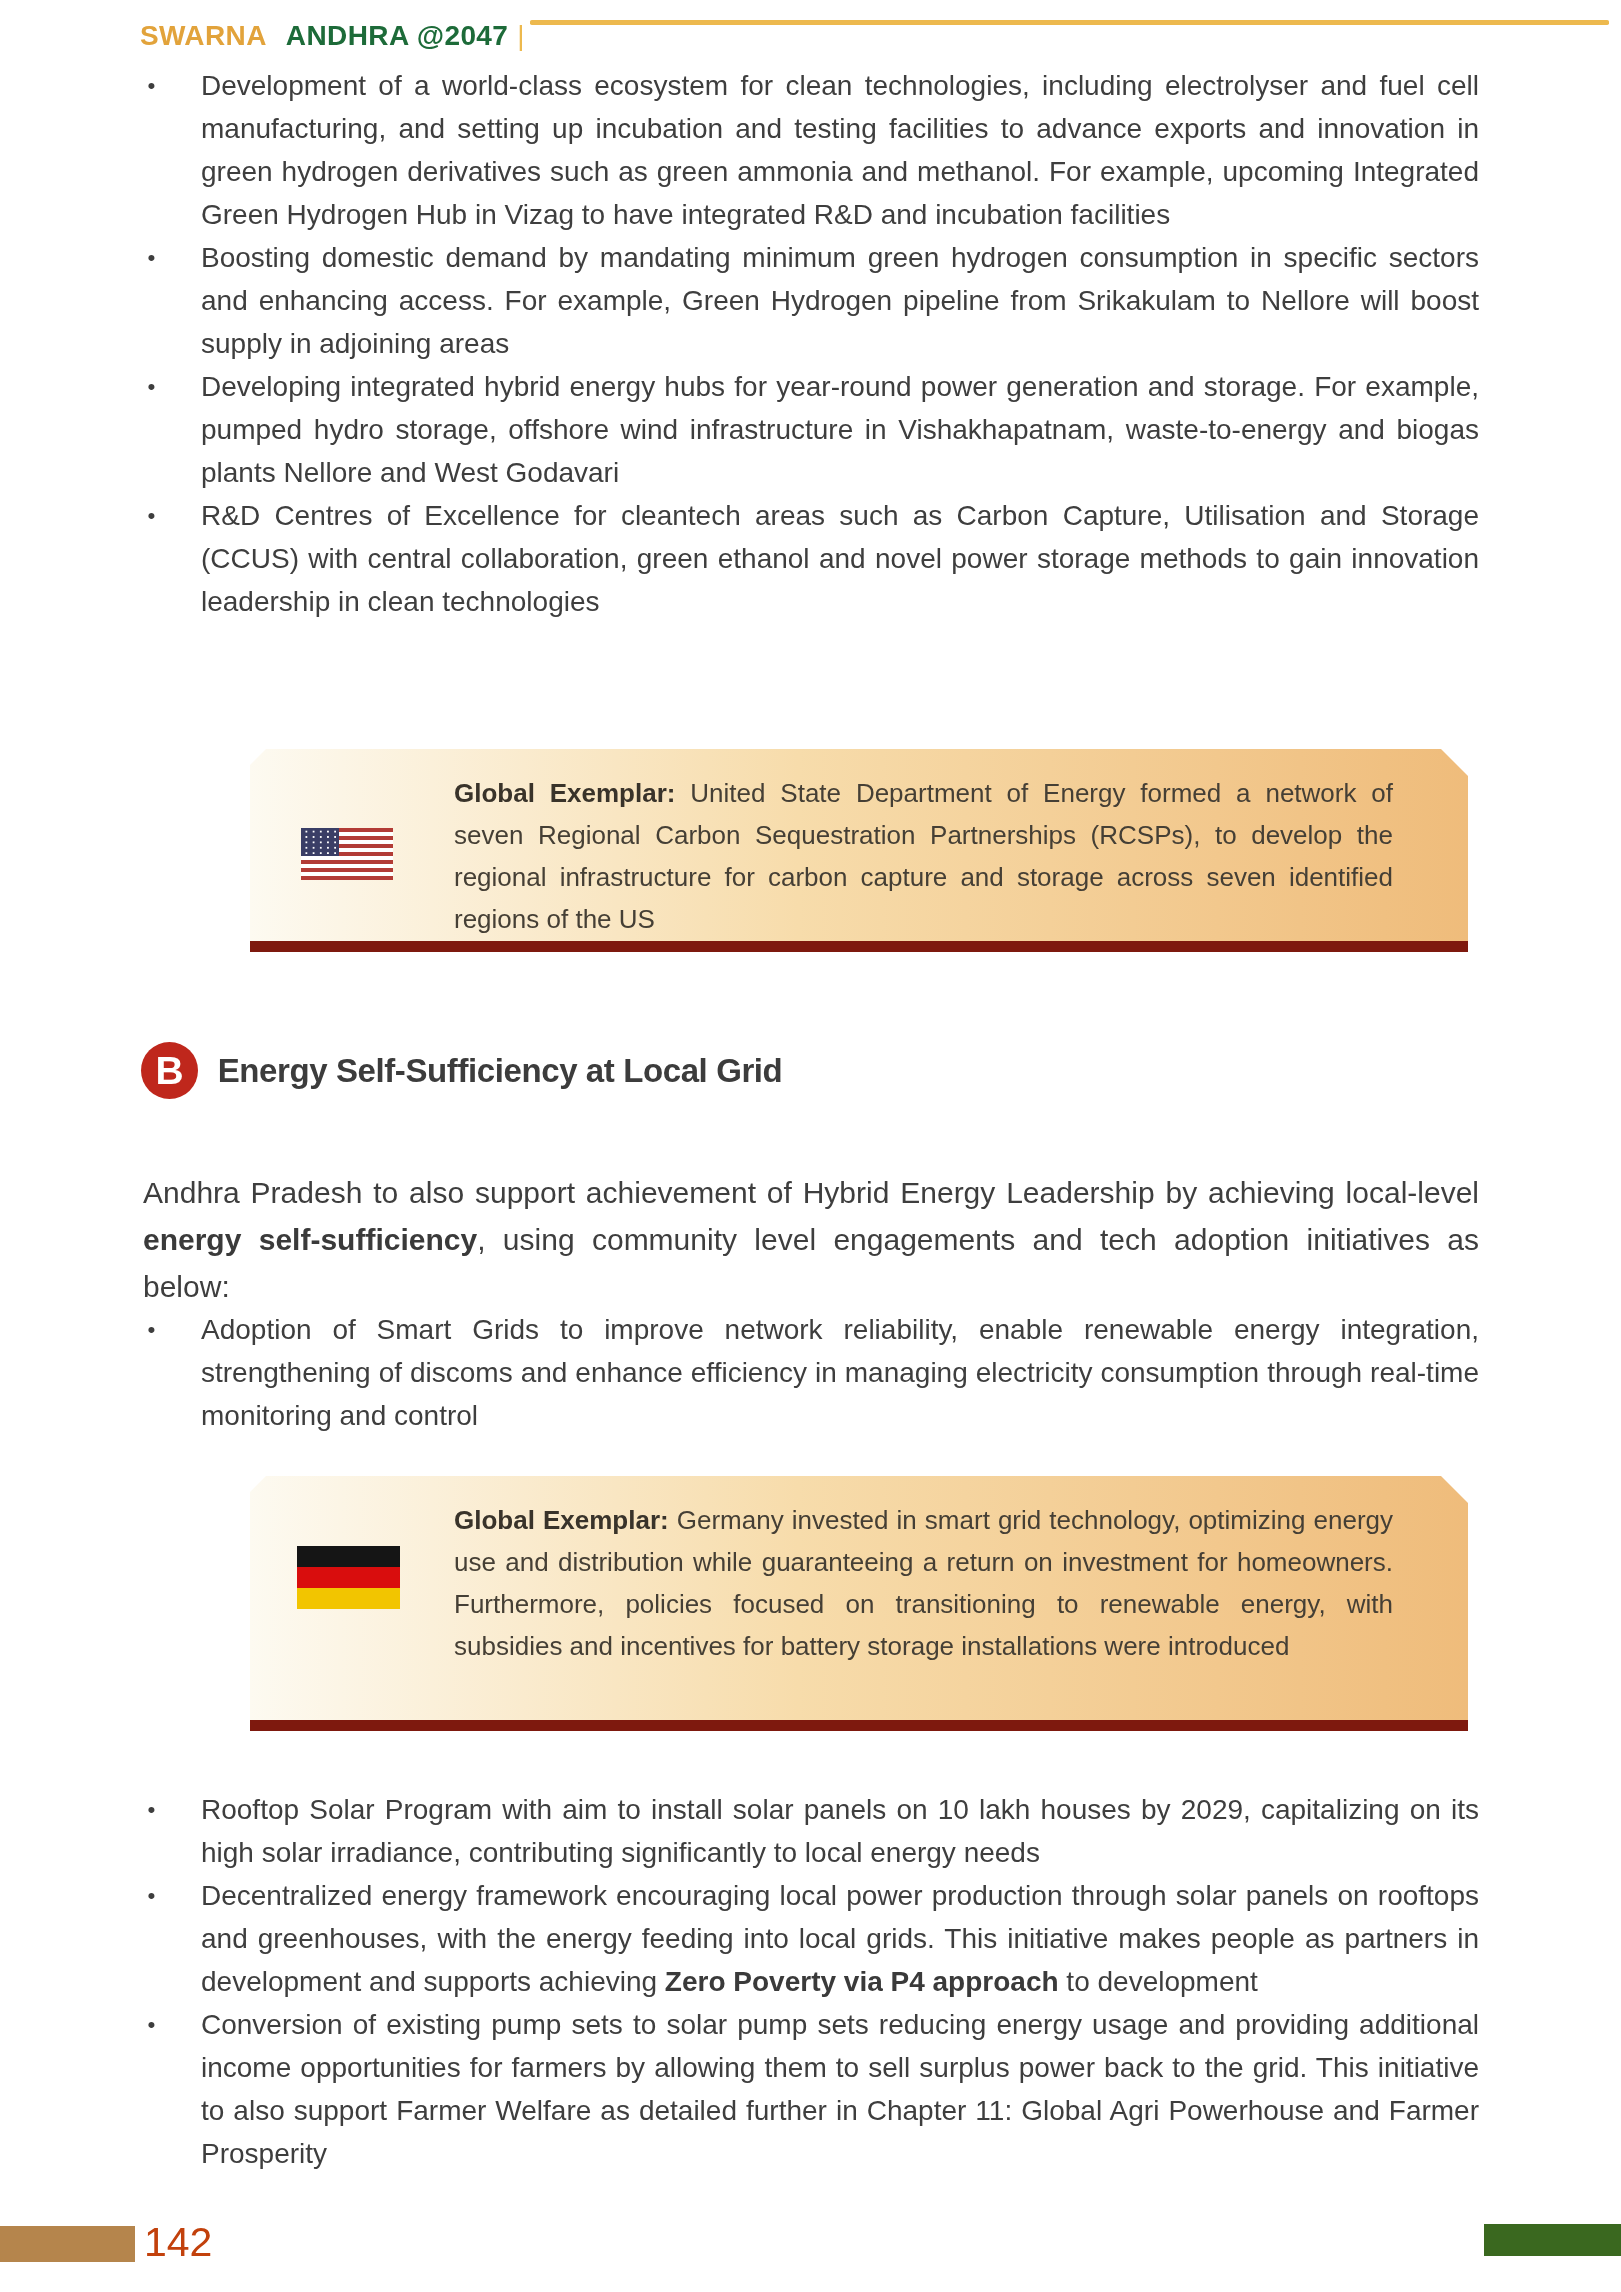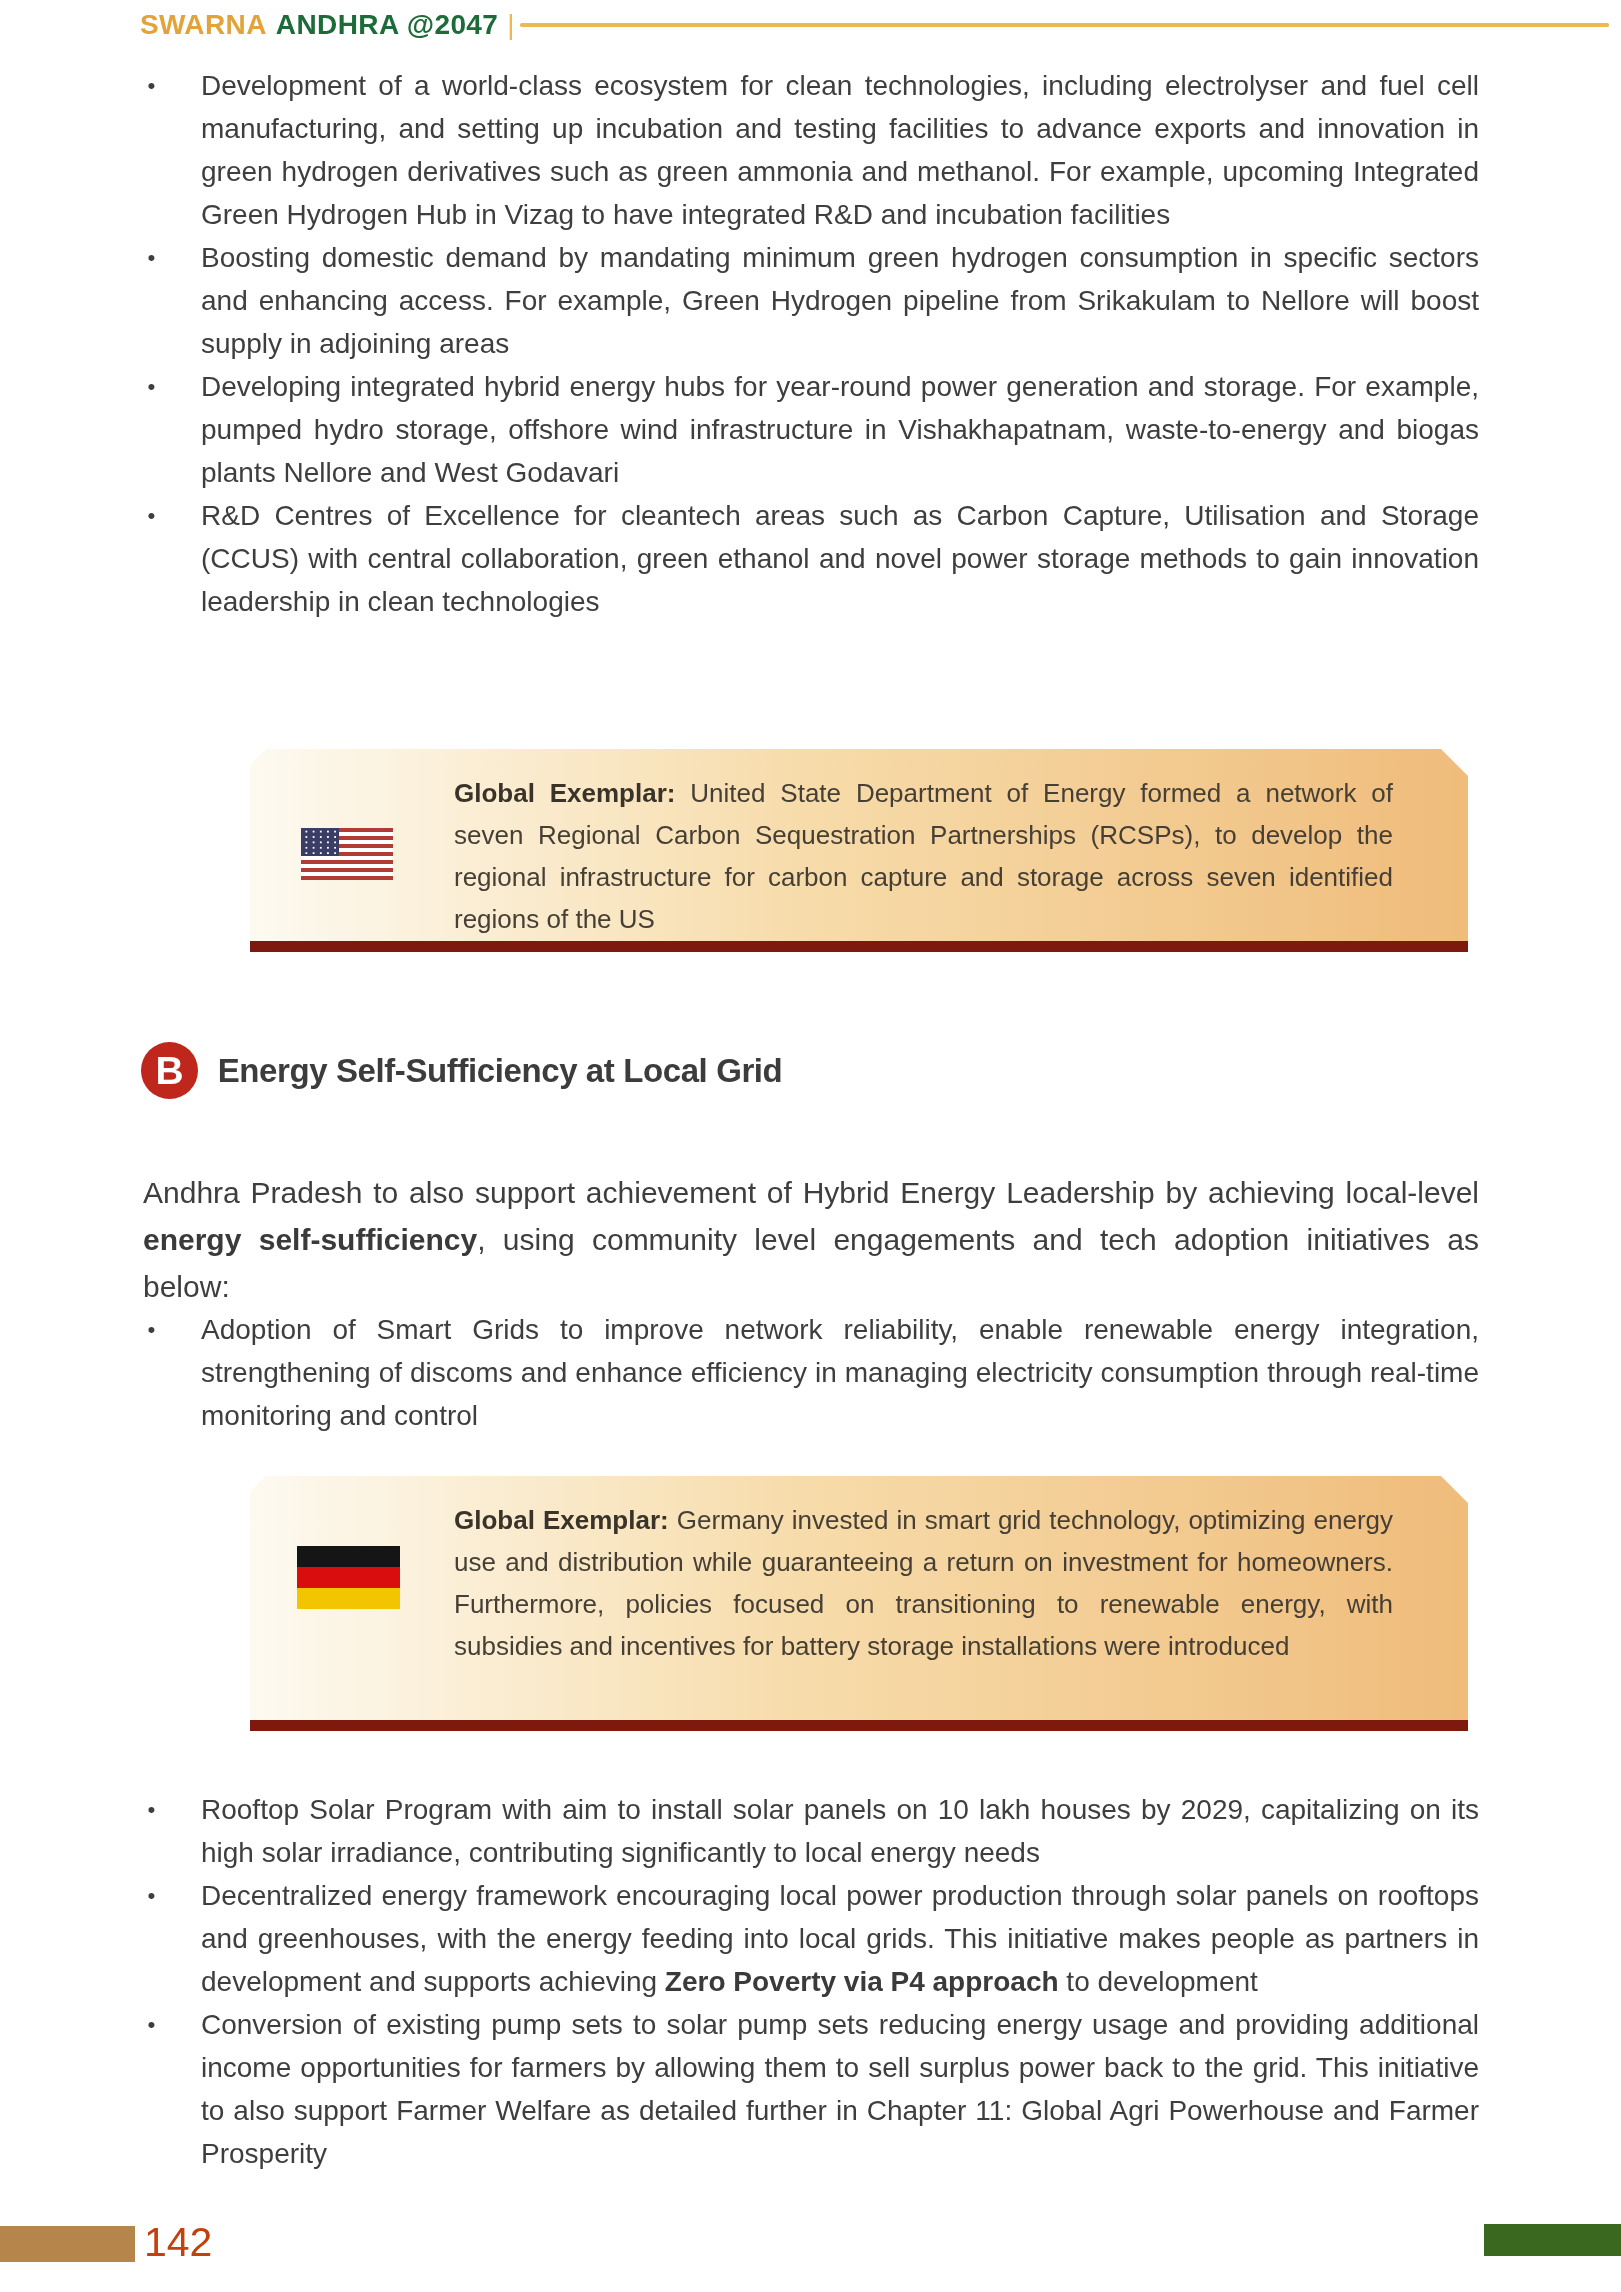--- a/index.html
+++ b/index.html
@@ -7,27 +7,27 @@
     position:relative;
     width:1621px; height:2293px;
     background:#ffffff;
     font-family:"Liberation Sans","DejaVu Sans",sans-serif;
     color:#3e3e3e;
     overflow:hidden;
   }
 
   
   .header {
-    position:absolute; top:9px; left:140px; right:12.5px;
-    display:flex; align-items:center;
+    position:absolute; top:20px; left:140px; right:12.5px;
+    display:flex; align-items:flex-start;
     font-size:28px; font-weight:700; letter-spacing:0.4px;
     white-space:nowrap;
   }
   .brand-gold  { color:#e2a33b; }
-  .brand-green { color:#1d6b39; margin-left:9px; }
+  .brand-green { color:#1d6b39; margin-left:19px; }
   .brand-sep   { color:#edb94e; margin-left:9px; font-weight:400; }
   .header-rule { flex:1; height:4.5px; background:#edb94e; margin-left:5.4px; border-radius:1.8px; }
 
   
   .bullets { position:absolute; left:143px; width:1336px; list-style:none; margin:0; padding:0; }
   .bullets li {
     position:relative; padding-left:58px;
     font-size:28px; line-height:43px;
     text-align:justify;
   }

